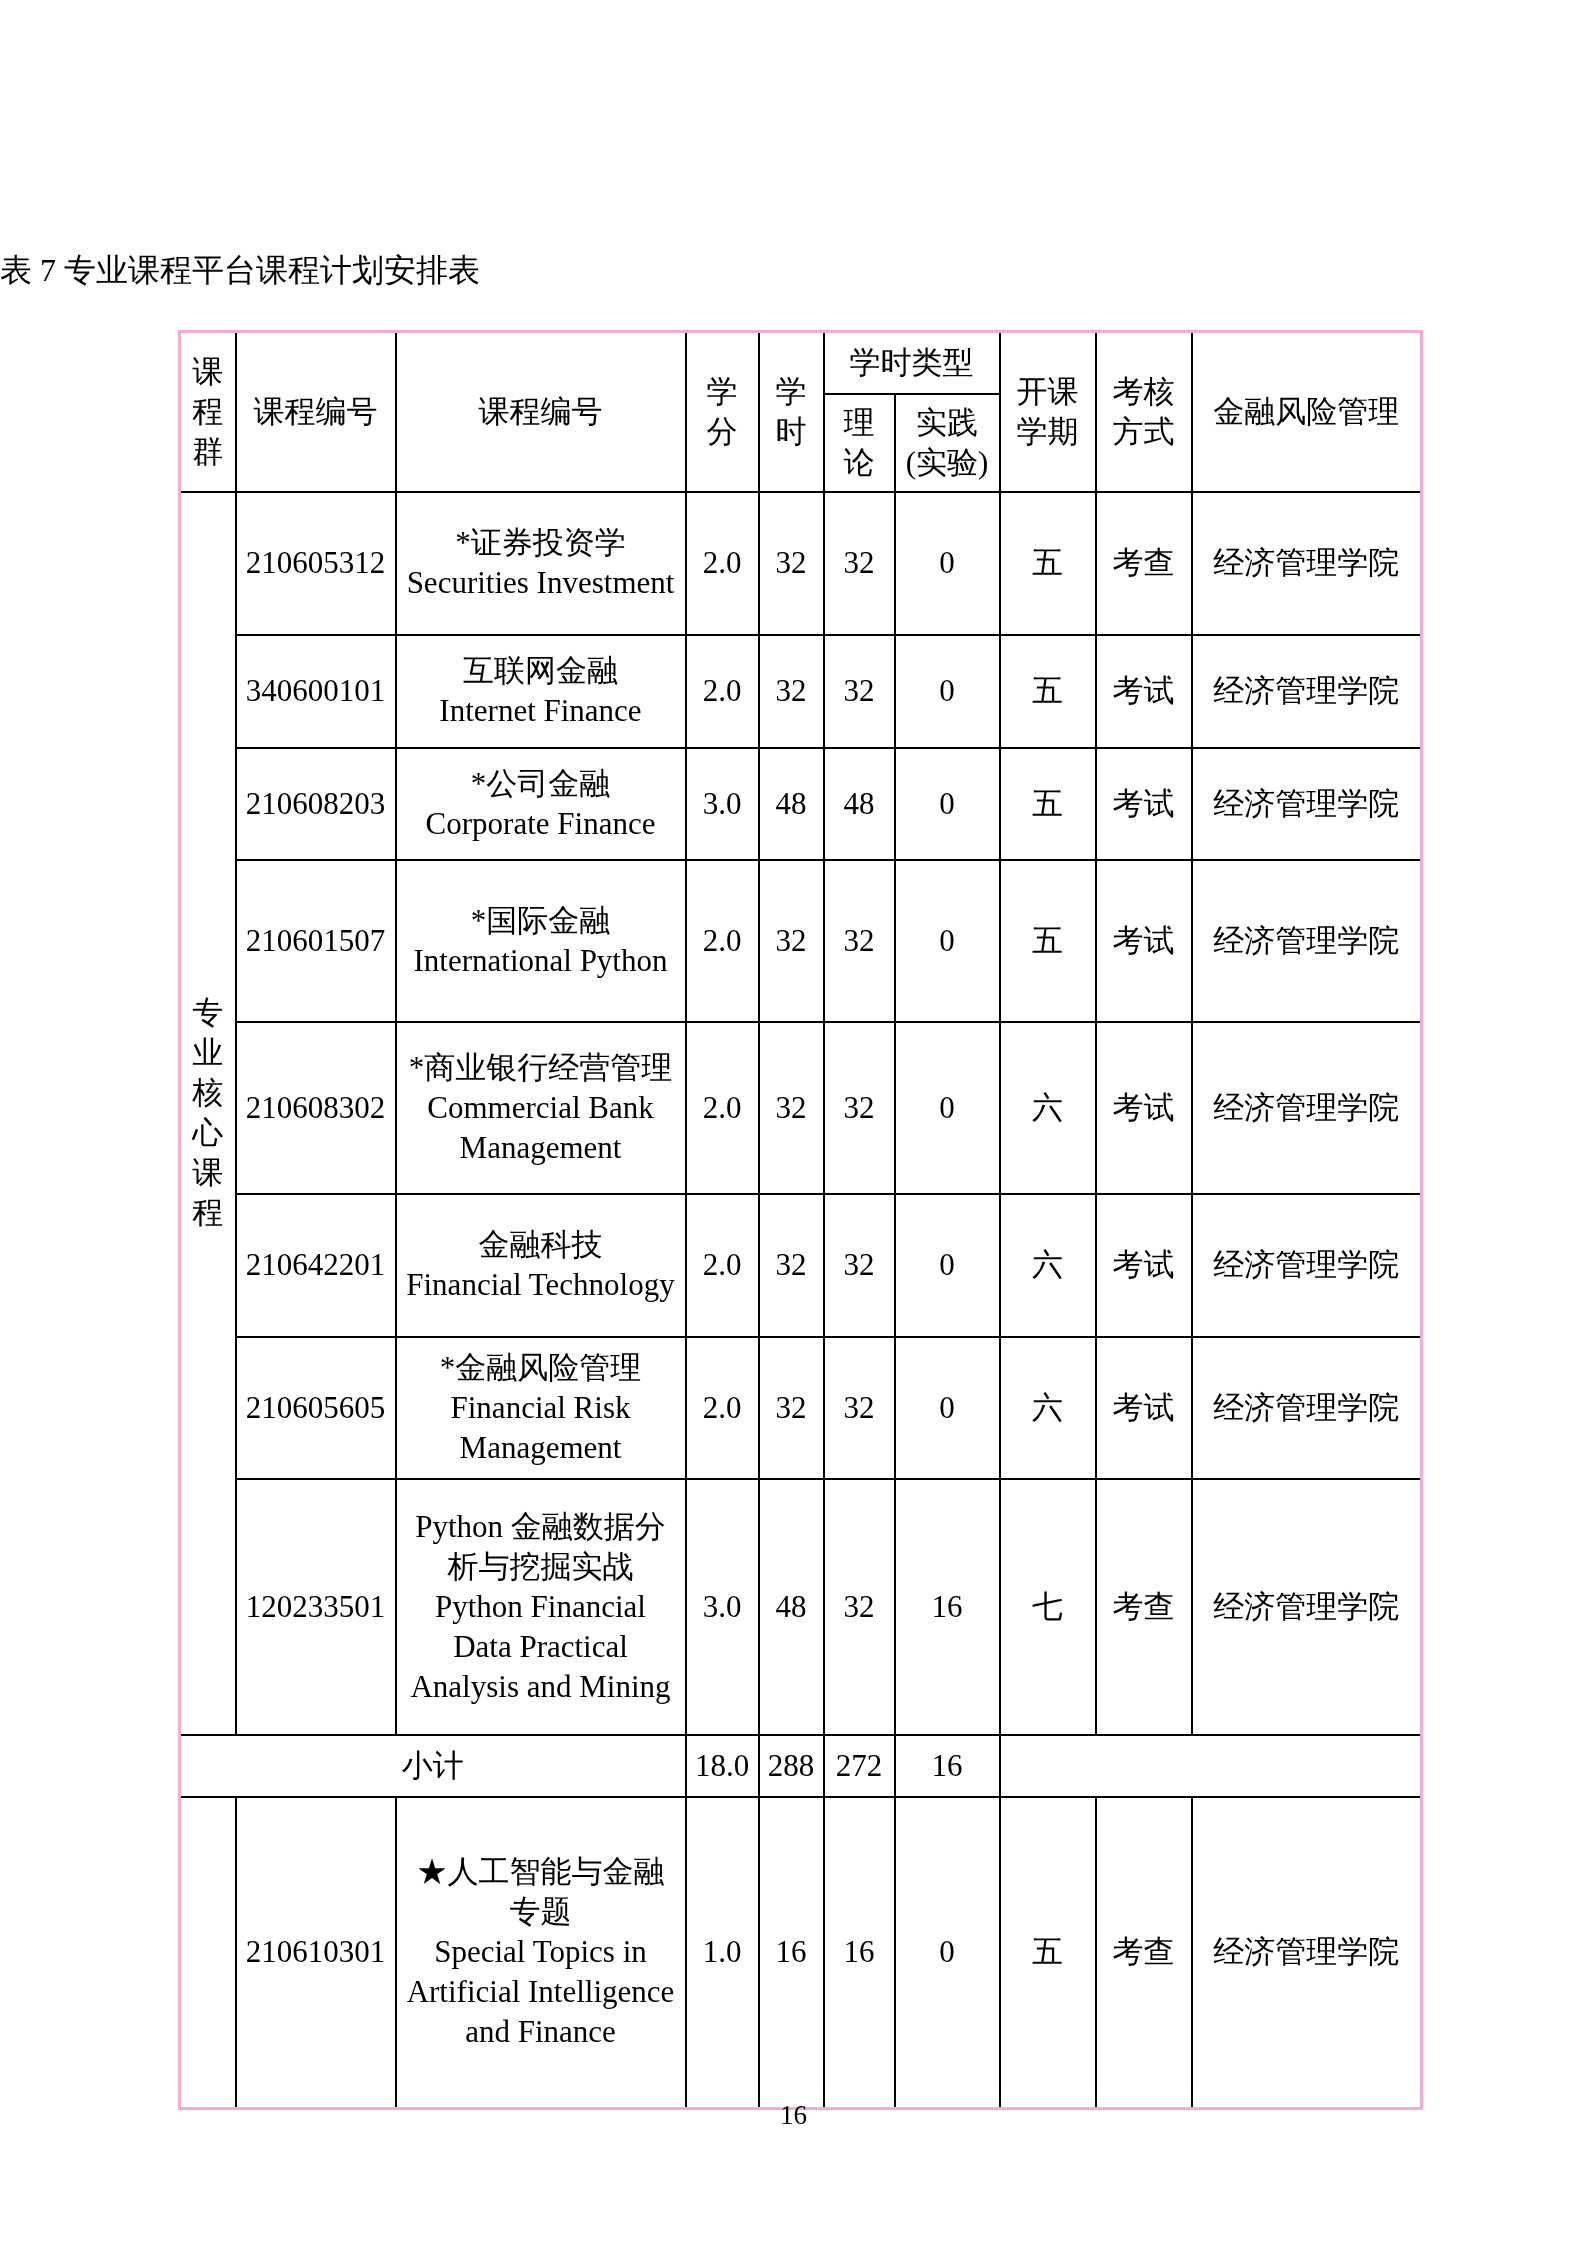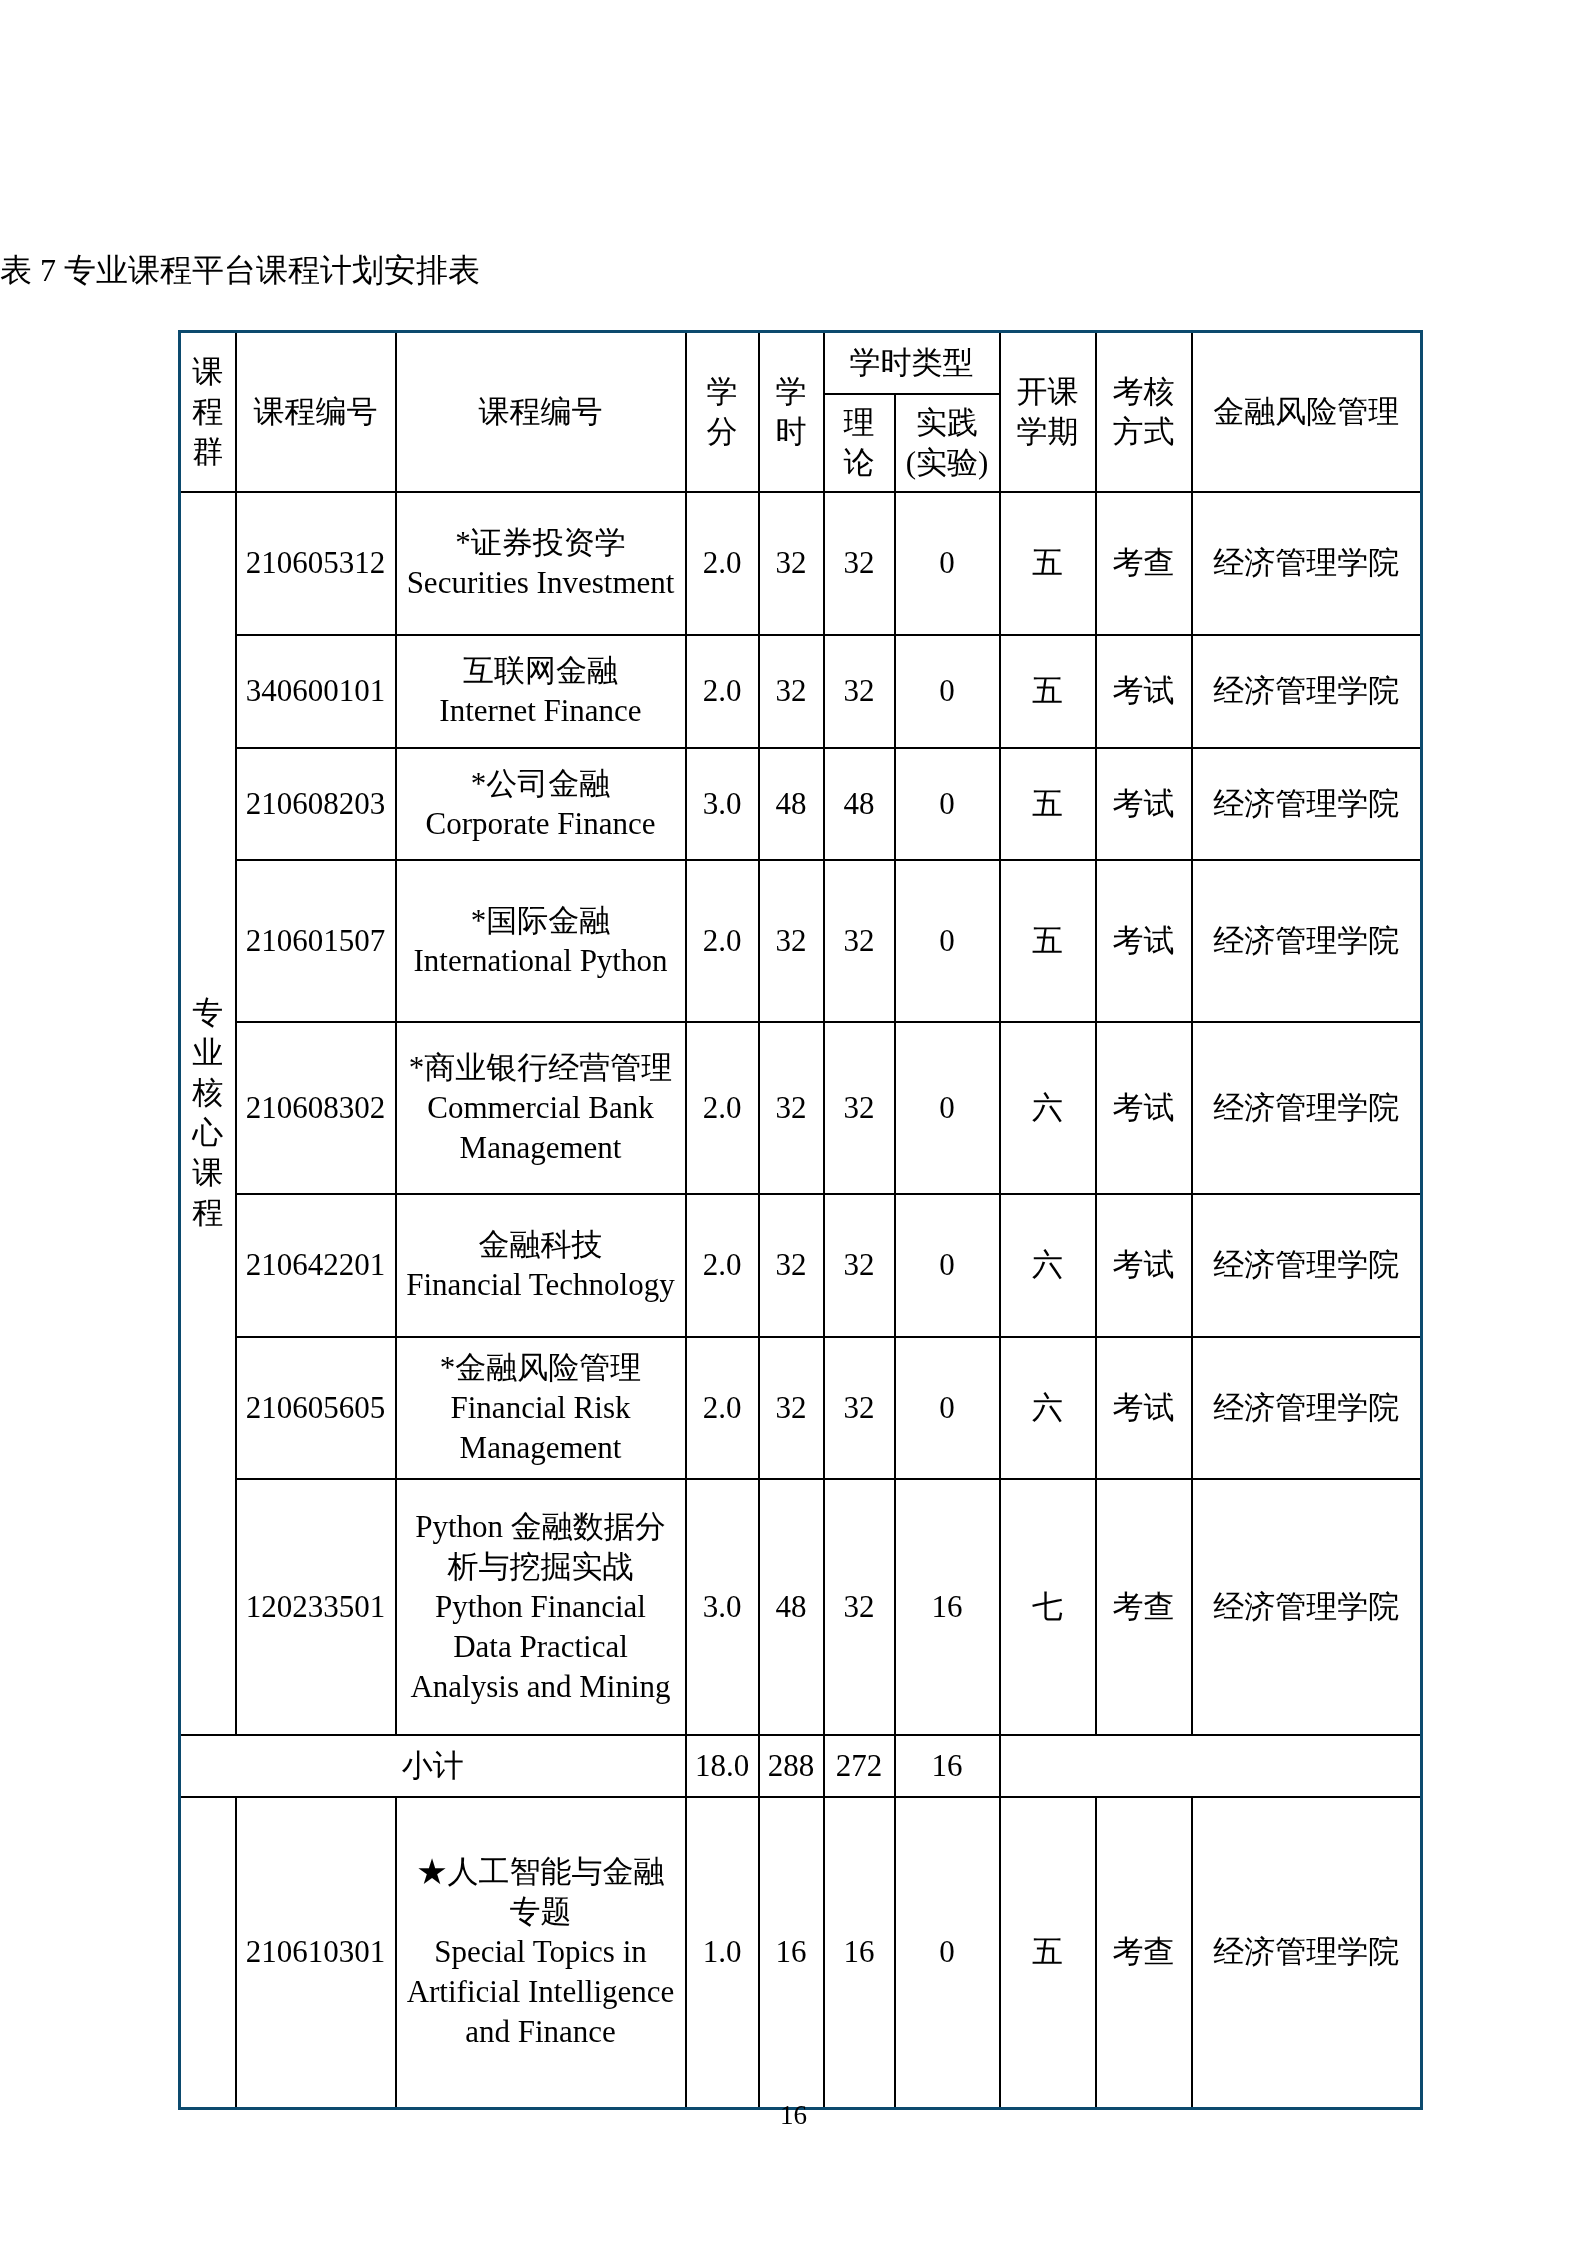--- a/index.html
+++ b/index.html
@@ -10,21 +10,21 @@
     color:#000;
   }
   .page-title {
     position:absolute; top:250px; left:0; width:100%;
     text-align:left; font-size:32px; line-height:40px;
     white-space:pre;
   }
   table.plan {
     position:absolute; left:178px; top:330px; width:1242px;
     border-collapse:collapse; table-layout:fixed;
-    border:3px solid #0c4a6e;
+    border:3px solid #f9a8d4;
   }
   .plan th, .plan td {
     border:2px solid #000;
     font-size:31px; font-weight:normal;
     text-align:center; vertical-align:middle;
     line-height:40px; padding:0 6px;
     overflow:hidden;
   }
   .wrap-stack { word-break:break-all; }
   .hdr-group { line-height:48px; padding:0 4px; }

